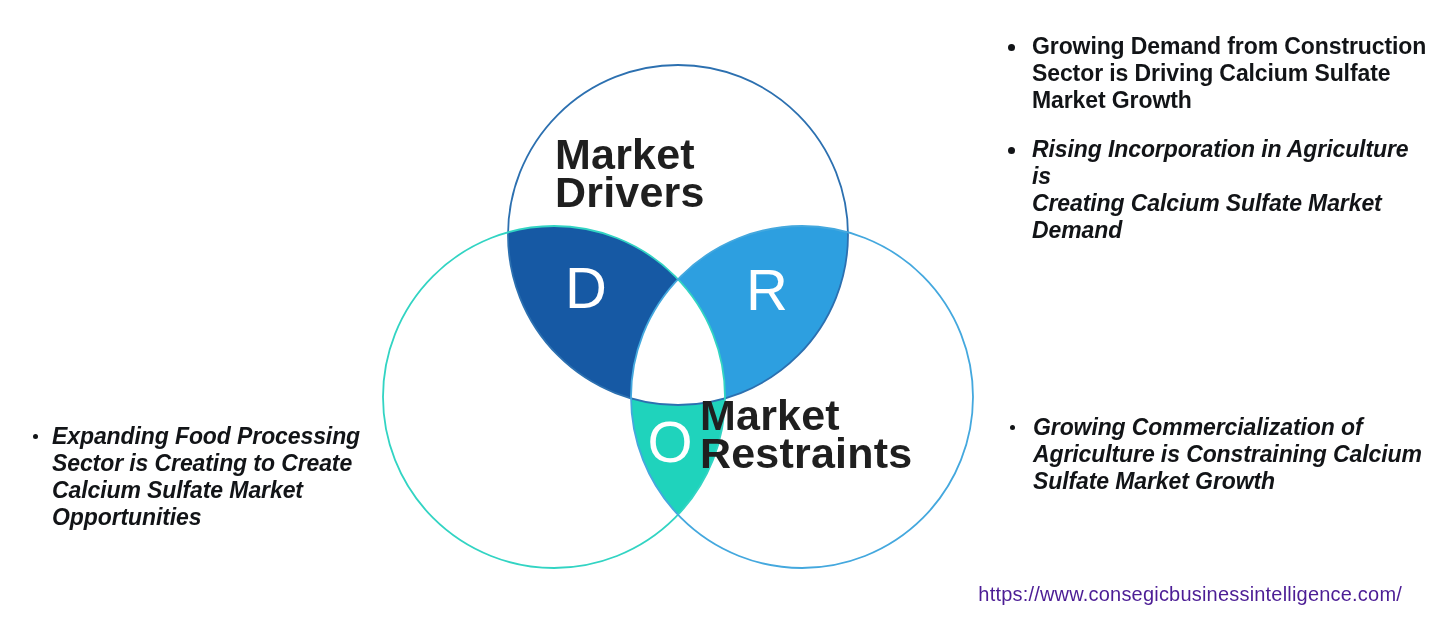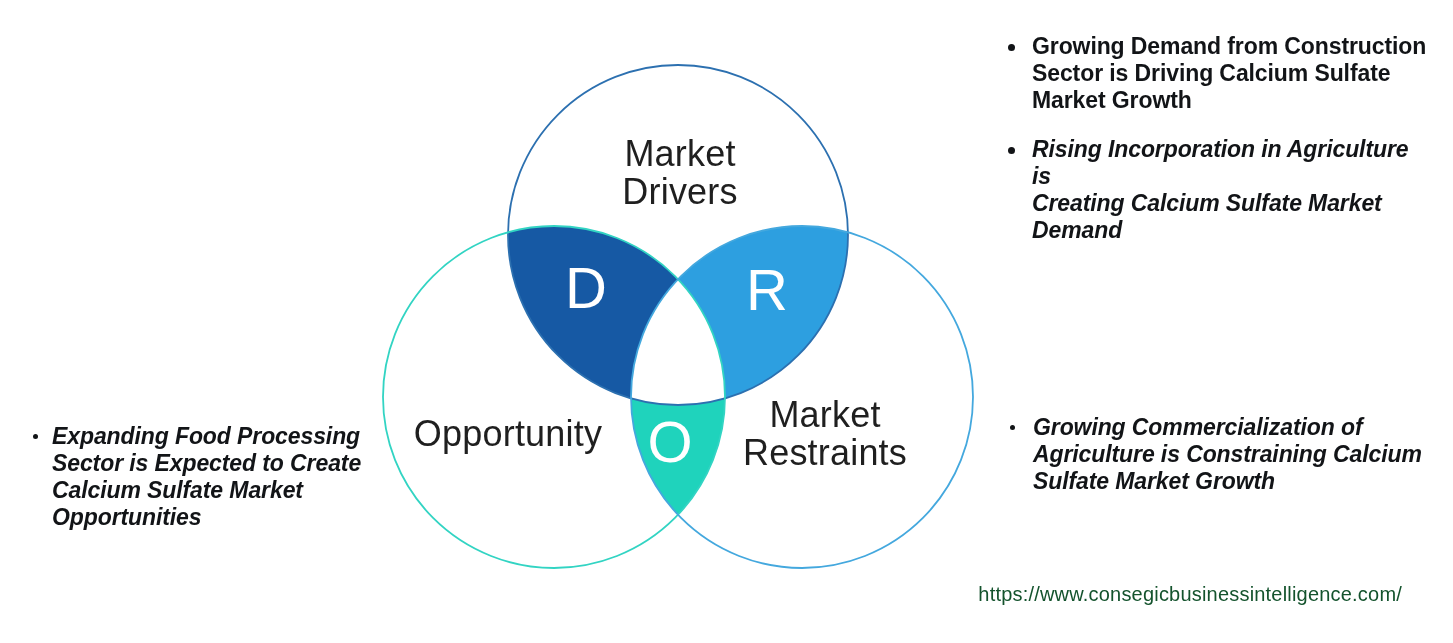--- a/index.html
+++ b/index.html
@@ -8,24 +8,24 @@
     width: 1453px;
     height: 643px;
     background: #ffffff;
     font-family: "Liberation Sans", sans-serif;
     overflow: hidden;
   }
   .venn-svg { position: absolute; left: 0; top: 0; }
 
   .vlabel {
     position: absolute;
-    text-align: center;
-    font-size: 36px;
+    text-align: left;
+    font-size: 43px;
     line-height: 38px;
-    font-weight: 400;
+    font-weight: 700;
     color: #1f1f1f;
     white-space: pre-line;
     letter-spacing: 0.2px;
   }
   .vletter {
     position: absolute;
     width: 80px;
     height: 64px;
     line-height: 64px;
     text-align: center;
@@ -63,21 +63,21 @@
   .list-restraints .bitem { padding-left: 25px; }
   .list-restraints .dot { width: 5px; height: 5px; left: 2px; top: 11px; }
 
   .source-url {
     position: absolute;
     right: 51px;
     top: 582px;
     font-size: 20px;
     line-height: 24px;
     font-weight: 400;
-    color: #14532d;
+    color: #4c1d95;
     letter-spacing: 0.2px;
     text-align: center;
   }
 </style>
 </head>
 <body>
 
 <div class="stage">
 
   <svg class="venn-svg" width="1453" height="643" viewBox="0 0 1453 643">
@@ -97,21 +97,20 @@
              A 171 171 0 0 1 678 514.75
              A 171 171 0 0 1 631 398.4 Z" fill="#1fd3bc"></path>
 
     <circle cx="678" cy="235" r="170" fill="none" stroke-width="1.8" stroke="#2c70b0"></circle>
     <circle cx="554" cy="397" r="171" fill="none" stroke-width="1.8" stroke="#32d4c3"></circle>
     <circle cx="802" cy="397" r="171" fill="none" stroke-width="1.8" stroke="#44a8de"></circle>
   </svg>
 
   <div class="vlabel" style="left:555px; top:135px; width:250px;">Market
 Drivers</div>
-  <div class="vlabel" style="left:383px; top:415px; width:250px;">Opportunity</div>
   <div class="vlabel" style="left:700px; top:396px; width:250px;">Market
 Restraints</div>
 
   <div class="vletter" style="left:546px; top:256px;">D</div>
   <div class="vletter" style="left:727px; top:258px;">R</div>
   <div class="vletter" style="left:630px; top:410px;">O</div>
 
   <div class="blist list-drivers">
     <div class="bitem">
       <span class="dot"></span>
@@ -124,21 +123,21 @@
       <span class="btext">Rising Incorporation in Agriculture is
 Creating Calcium Sulfate Market
 Demand</span>
     </div>
   </div>
 
   <div class="blist list-opportunity">
     <div class="bitem">
       <span class="dot"></span>
       <span class="btext">Expanding Food Processing
-Sector is Expected to Create
+Sector is Creating to Create
 Calcium Sulfate Market
 Opportunities</span>
     </div>
   </div>
 
   <div class="blist list-restraints">
     <div class="bitem">
       <span class="dot"></span>
       <span class="btext">Growing Commercialization of
 Agriculture is Constraining Calcium

